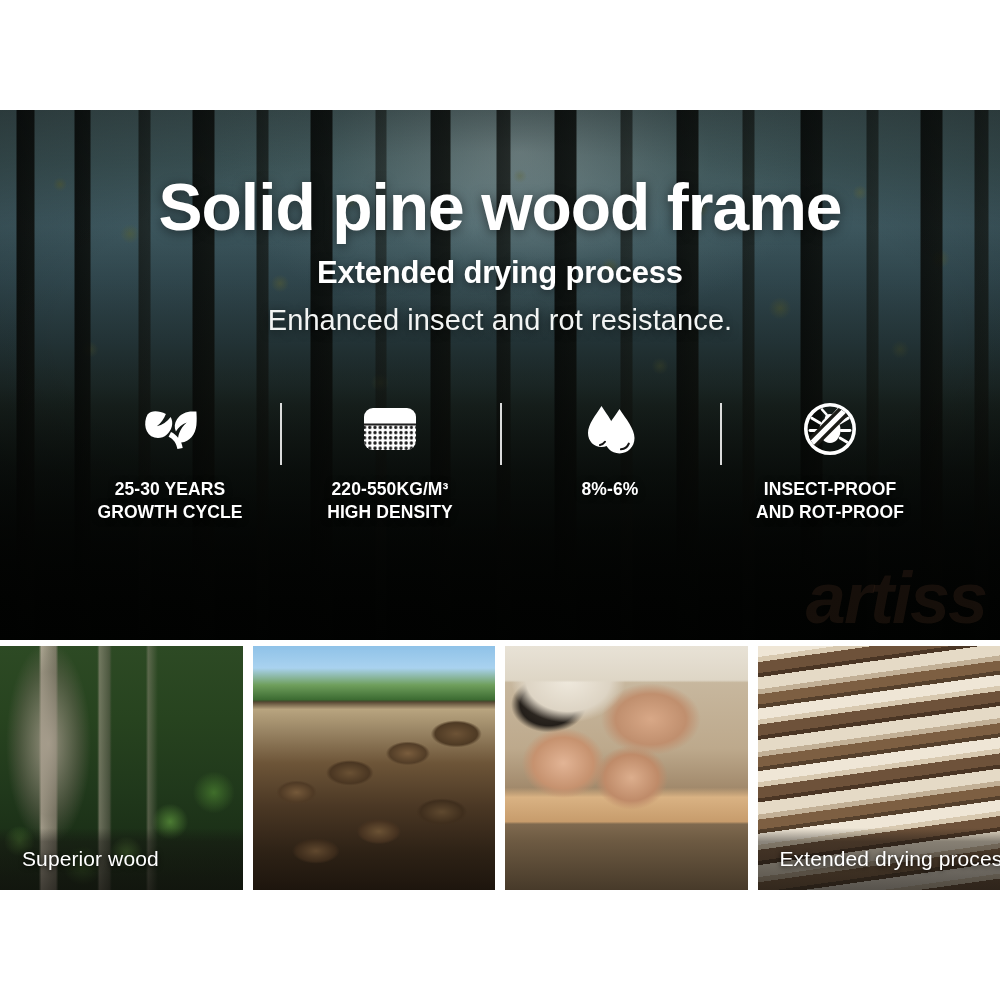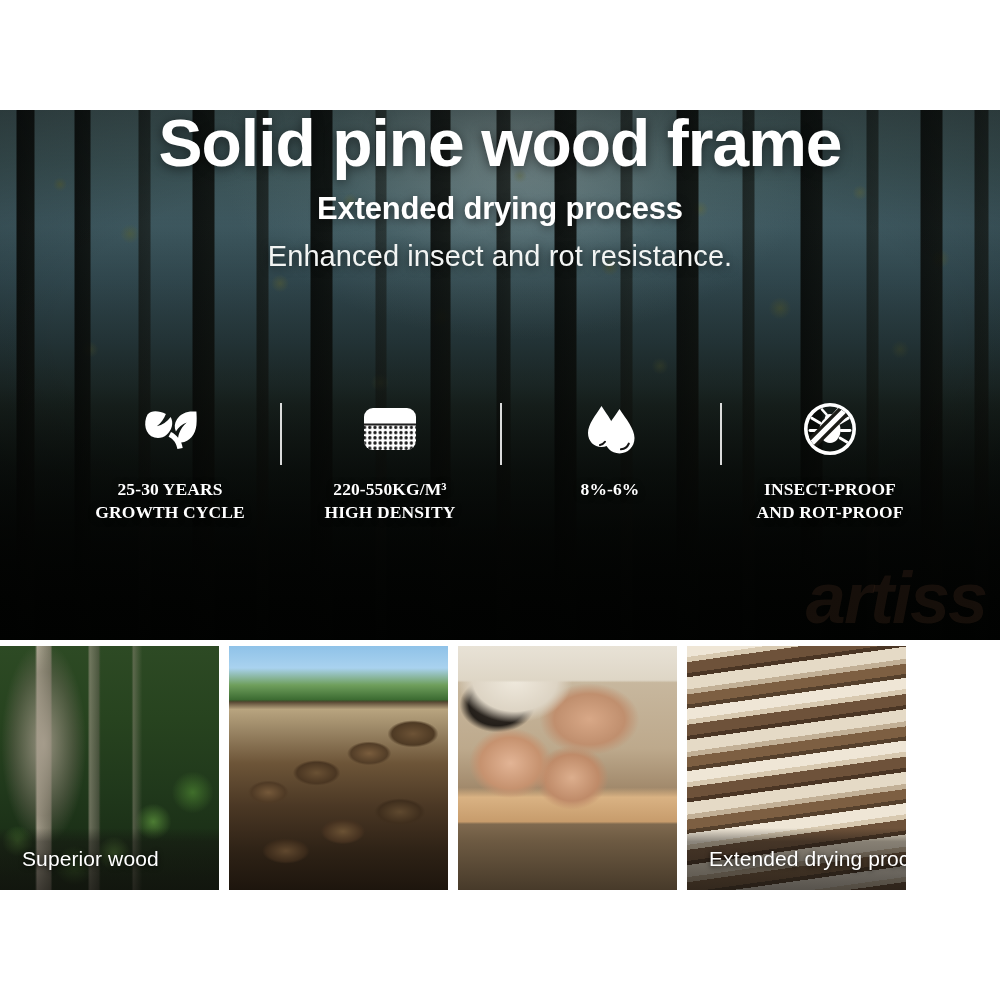--- a/index.html
+++ b/index.html
@@ -80,20 +80,21 @@
   .hero-watermark {
     position:absolute; right:14px; bottom:6px;
     font-size:72px; font-weight:bold; font-style:italic;
     color:rgba(70,42,30,.30); letter-spacing:-2px;
     line-height:1; user-select:none;margin-top:18px;
   }
 
   
   .hero-text { position:absolute; left:0; top:0; width:1000px; text-align:center; }
   .headline {
+    margin-top:64px;
     font-size:66px; font-weight:bold; color:#ffffff;
     letter-spacing:-1px; line-height:1.02;
     text-shadow:0 2px 12px rgba(0,0,0,.55);
   }
   .subhead {
     margin-top:14px;
     font-size:31px; font-weight:bold; color:#ffffff;
     letter-spacing:-.2px;
     text-shadow:0 2px 10px rgba(0,0,0,.6);
   }
@@ -117,27 +118,26 @@
     content:""; position:absolute; left:0; top:3px;
     width:2px; height:62px; background:rgba(255,255,255,.85);
   }
   .f-icon { height:58px; display:flex; align-items:center; justify-content:center; }
   .f-icon svg { display:block; }
   .f-label {
     margin-top:20px; text-align:center; color:#ffffff;
     font-size:17.5px; font-weight:bold; line-height:1.32;
     letter-spacing:.1px; white-space:nowrap;
     text-shadow:0 1px 7px rgba(0,0,0,.75);
-    font-family:Liberation Serif, serif;
   }
   .f-label .l2 { display:block; }
 
   
   .strip {
-    position:absolute; left:0; top:646px; width:906px; height:244px;
+    position:absolute; left:0; top:646px; width:1000px; height:244px;
     display:flex; gap:10px;
   }
   .card { position:relative; flex:1 1 0; overflow:hidden; background:#2a2622; }
   .card-img { position:absolute; inset:0; }
   .caption {
     position:absolute; left:0; right:0; bottom:0; height:62px;
     display:flex; align-items:center;
     padding-left:22px;
     background:linear-gradient(to bottom, rgba(20,18,16,.0) 0%, rgba(20,18,16,.45) 22%, rgba(16,14,12,.68) 100%);
     color:#ffffff; font-size:21px; font-weight:normal;

